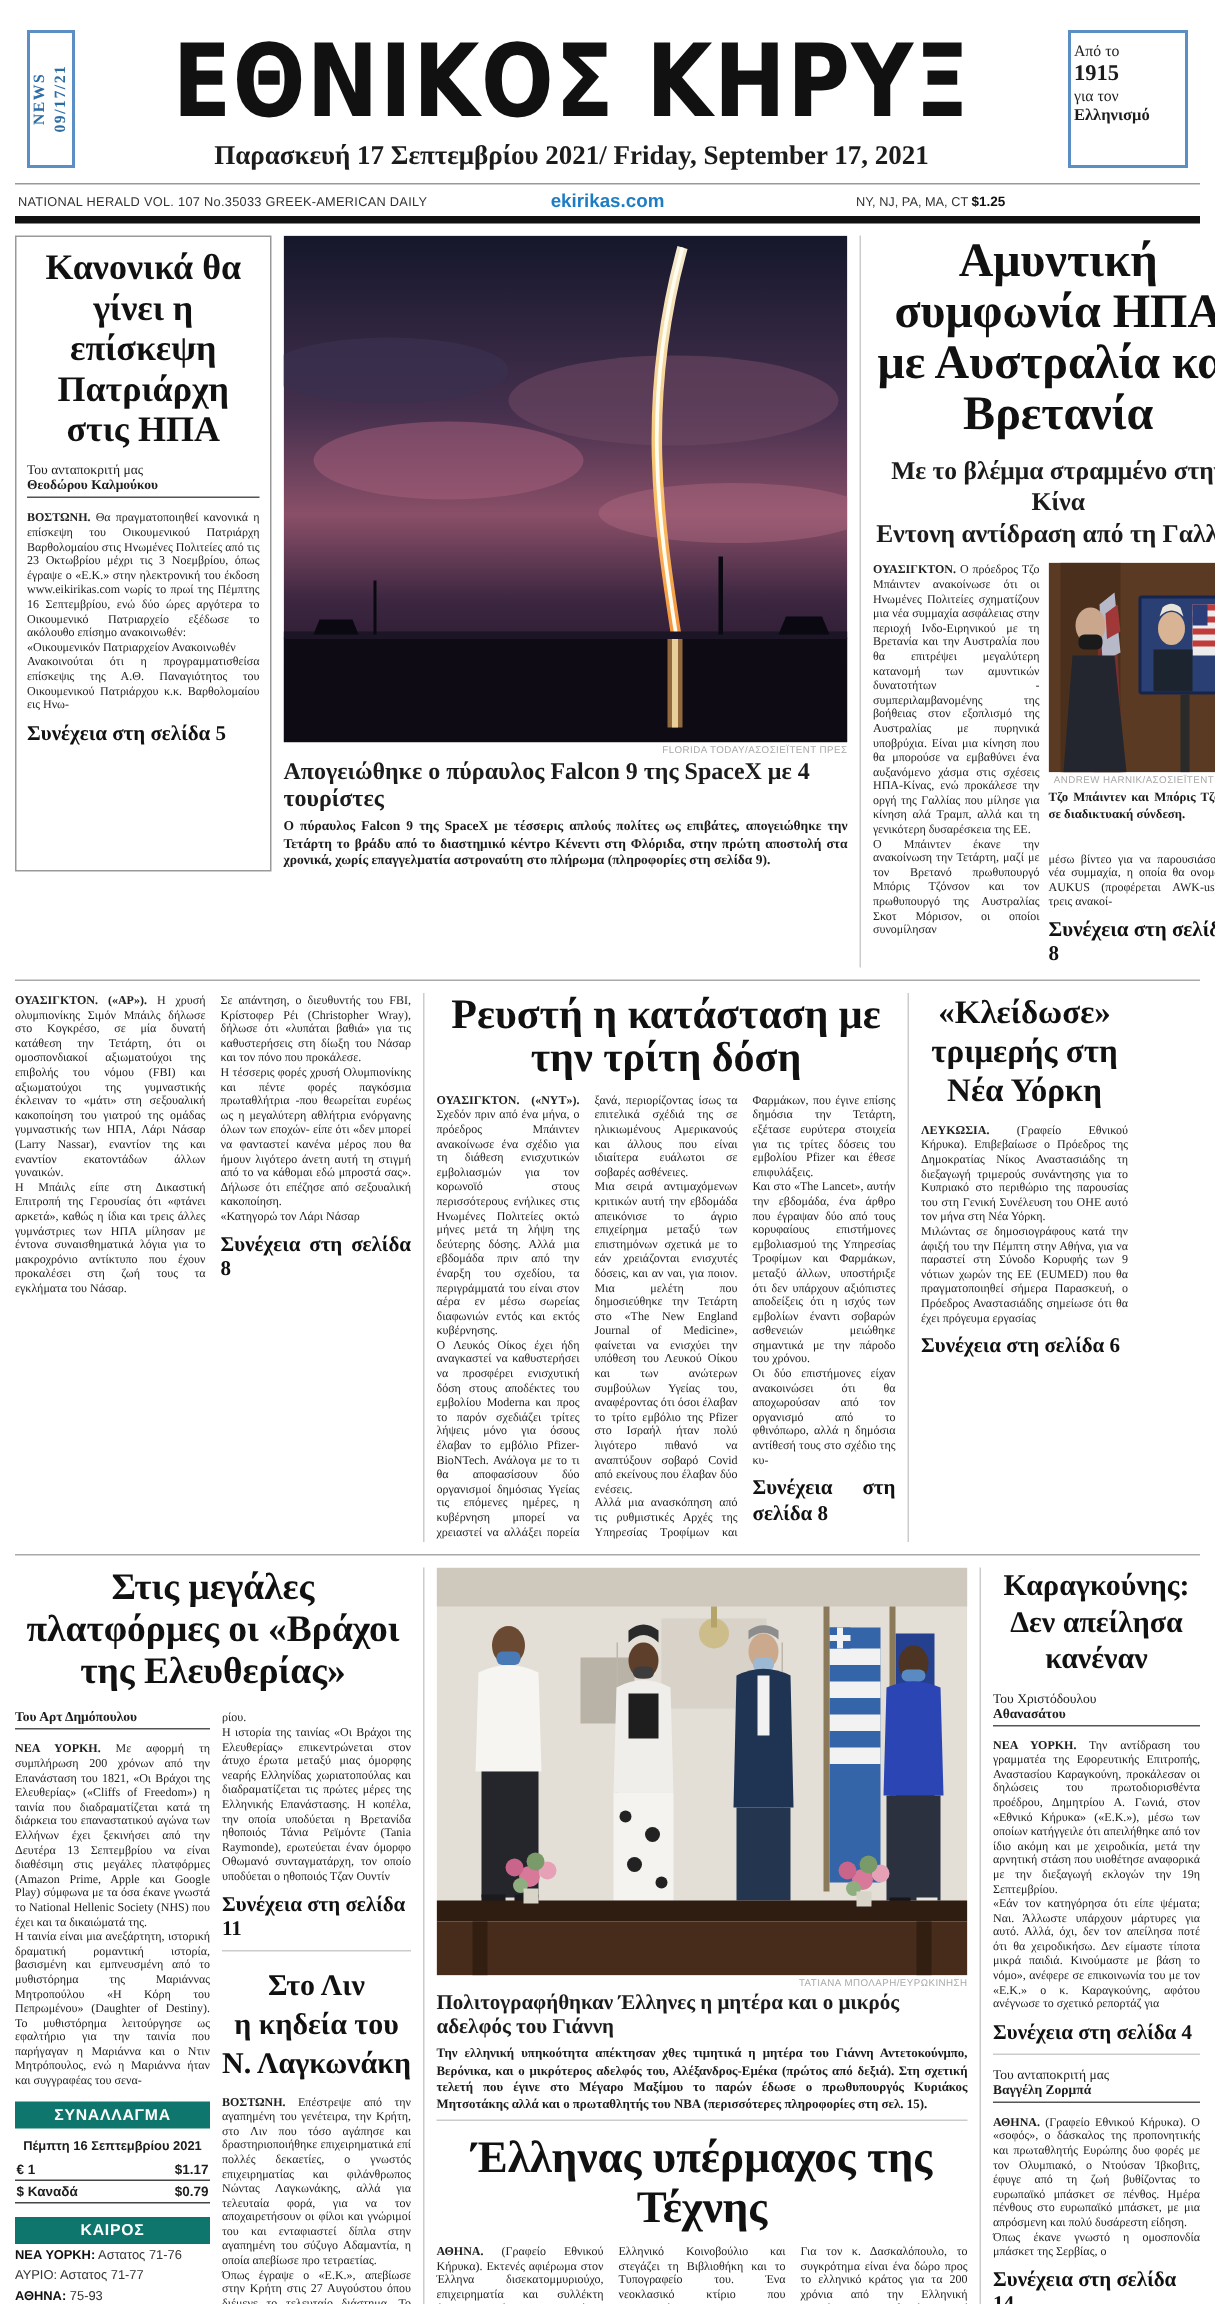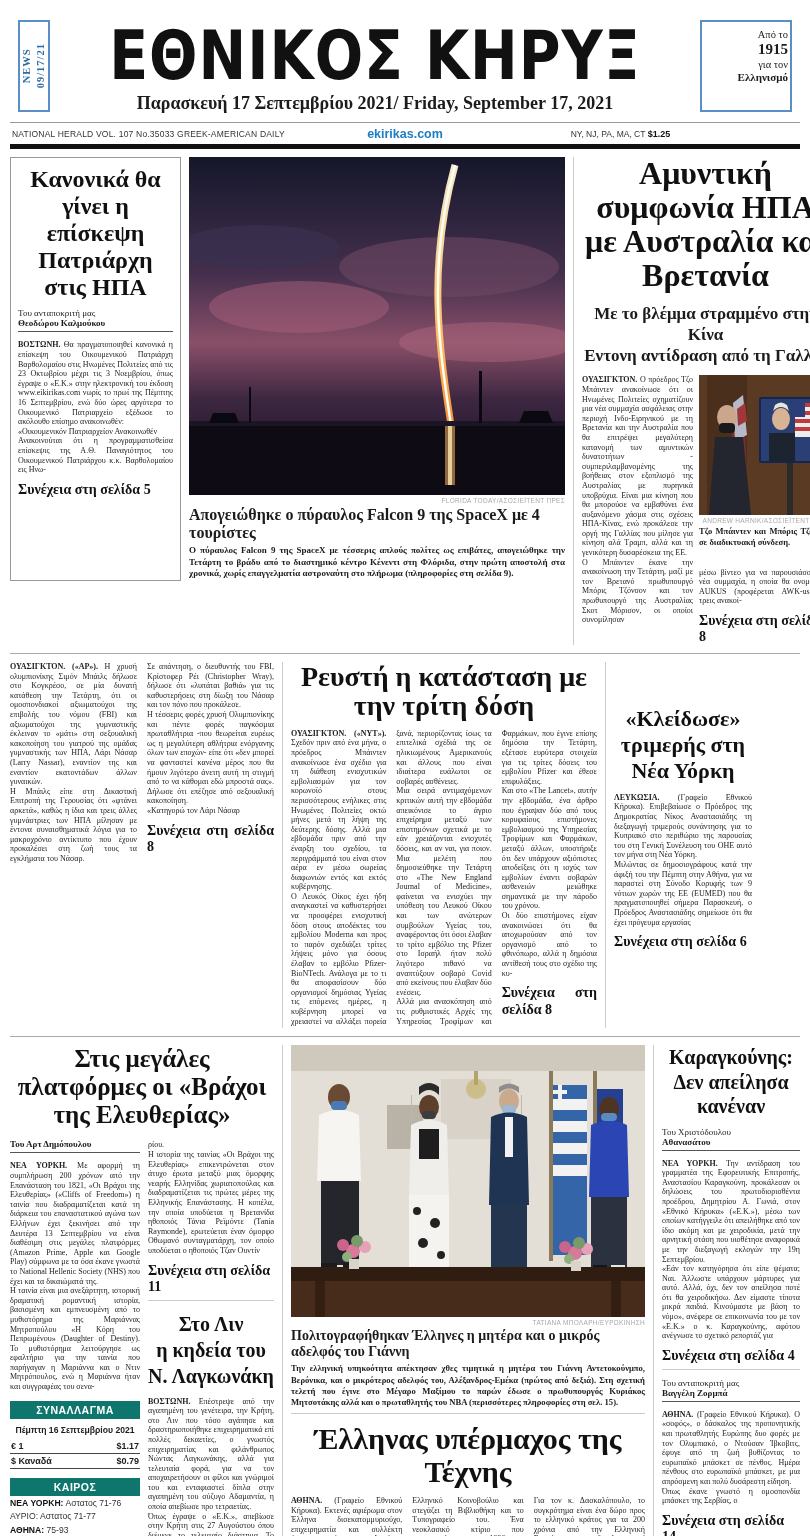--- a/index.html
+++ b/index.html
@@ -6,21 +6,21 @@
   body { background:#888; font-family:"Liberation Serif","DejaVu Serif",serif; }
   .page { width:810px; height:1536px; background:#fff; margin:0 auto; padding:8px 10px 0 10px; overflow:hidden; color:#1c1c1c; position:relative; }
 
   
   .masthead { display:flex; align-items:flex-start; padding:4px 8px 2px 8px; }
   .badge { width:32px; height:92px; border:2px solid #5b8ec4; display:flex; align-items:center; justify-content:center; margin-top:8px; background:#fff; }
   .badge-text { writing-mode:vertical-rl; transform:rotate(180deg); white-space:pre-line; color:#2e6da4; font-weight:bold; font-size:10.5px; letter-spacing:1px; line-height:1.35; text-align:center; }
   .mast-center { flex:1; text-align:center; }
   .mast-title { display:inline-block; font-family:"DejaVu Sans","Liberation Sans",sans-serif; font-weight:bold; font-size:57px; letter-spacing:1px; transform:scaleY(1.18); transform-origin:top; line-height:1.0; margin-top:10px; color:#111; }
   .mast-date { font-weight:bold; font-size:18px; margin-top:14px; }
-  .since { width:92px; min-height:92px; border:2px solid #5b8ec4; text-align:right; padding:7px 2px; margin-top:8px; background:#fff; }
+  .since { width:80px; min-height:92px; border:2px solid #5b8ec4; text-align:left; padding:7px 2px; margin-top:8px; background:#fff; }
   .since .s1 { font-size:10.5px; }
   .since .syear { font-size:15px; font-weight:bold; margin:1px 0; }
   .since .s3 { font-size:10.5px; }
   .since .s4 { font-size:11px; font-weight:bold; margin-top:1px; }
 
   .infobar { display:flex; align-items:center; border-top:1px solid #999; margin-top:6px; padding:4px 2px 3px 2px; }
   .infobar .left { flex:1; font-family:"Liberation Sans",sans-serif; font-size:8.5px; color:#333; letter-spacing:0.2px; }
   .infobar .site { flex:0 0 auto; font-family:"Liberation Sans",sans-serif; font-weight:bold; font-size:12.5px; color:#1d7dc4; }
   .infobar .right { flex:1; text-align:center; font-family:"Liberation Sans",sans-serif; font-size:8.5px; color:#333; }
   .infobar .right b { font-size:9px; color:#111; }
@@ -57,21 +57,21 @@
   .aukus-cap { font-weight:bold; font-size:8.5px; line-height:1.25; text-align:justify; margin:1px 0 20px 0; }
 
   
   .row2 { display:flex; margin-top:6px; min-height:288px; }
   .col-fbi { width:272px; flex:none; padding-right:8px; }
   .hl-fbi { font-size:24px; line-height:1.12; margin-bottom:8px; }
   .cols2 { column-count:2; column-gap:10px; }
   .col-dose { width:324px; flex:none; border-left:1px solid #ccc; border-right:1px solid #ccc; padding:0 8px; }
   .hl-dose { font-size:28px; line-height:1.05; margin-bottom:8px; }
   .cols3 { column-count:3; column-gap:10px; }
-  .col-cyprus { width:146px; flex:none; padding-left:8px;margin-top:44px; }
+  .col-cyprus { width:146px; flex:none; padding-left:8px; }
   .hl-cyprus { font-size:22px; line-height:1.18; margin-bottom:9px; }
 
   
   .row3 { display:flex; margin-top:4px; }
   .col-cliffs { width:272px; flex:none; padding-right:8px; }
   .hl-cliffs { font-size:25px; line-height:1.12; }
   .cliffs-cols { display:flex; margin-top:2px; }
   .cliffs-c1 { width:138px; flex:none; padding-right:8px; }
   .cliffs-c2 { flex:1; }
   .hl-lynn { font-size:20px; line-height:1.3; margin:10px 0 8px 0; }

